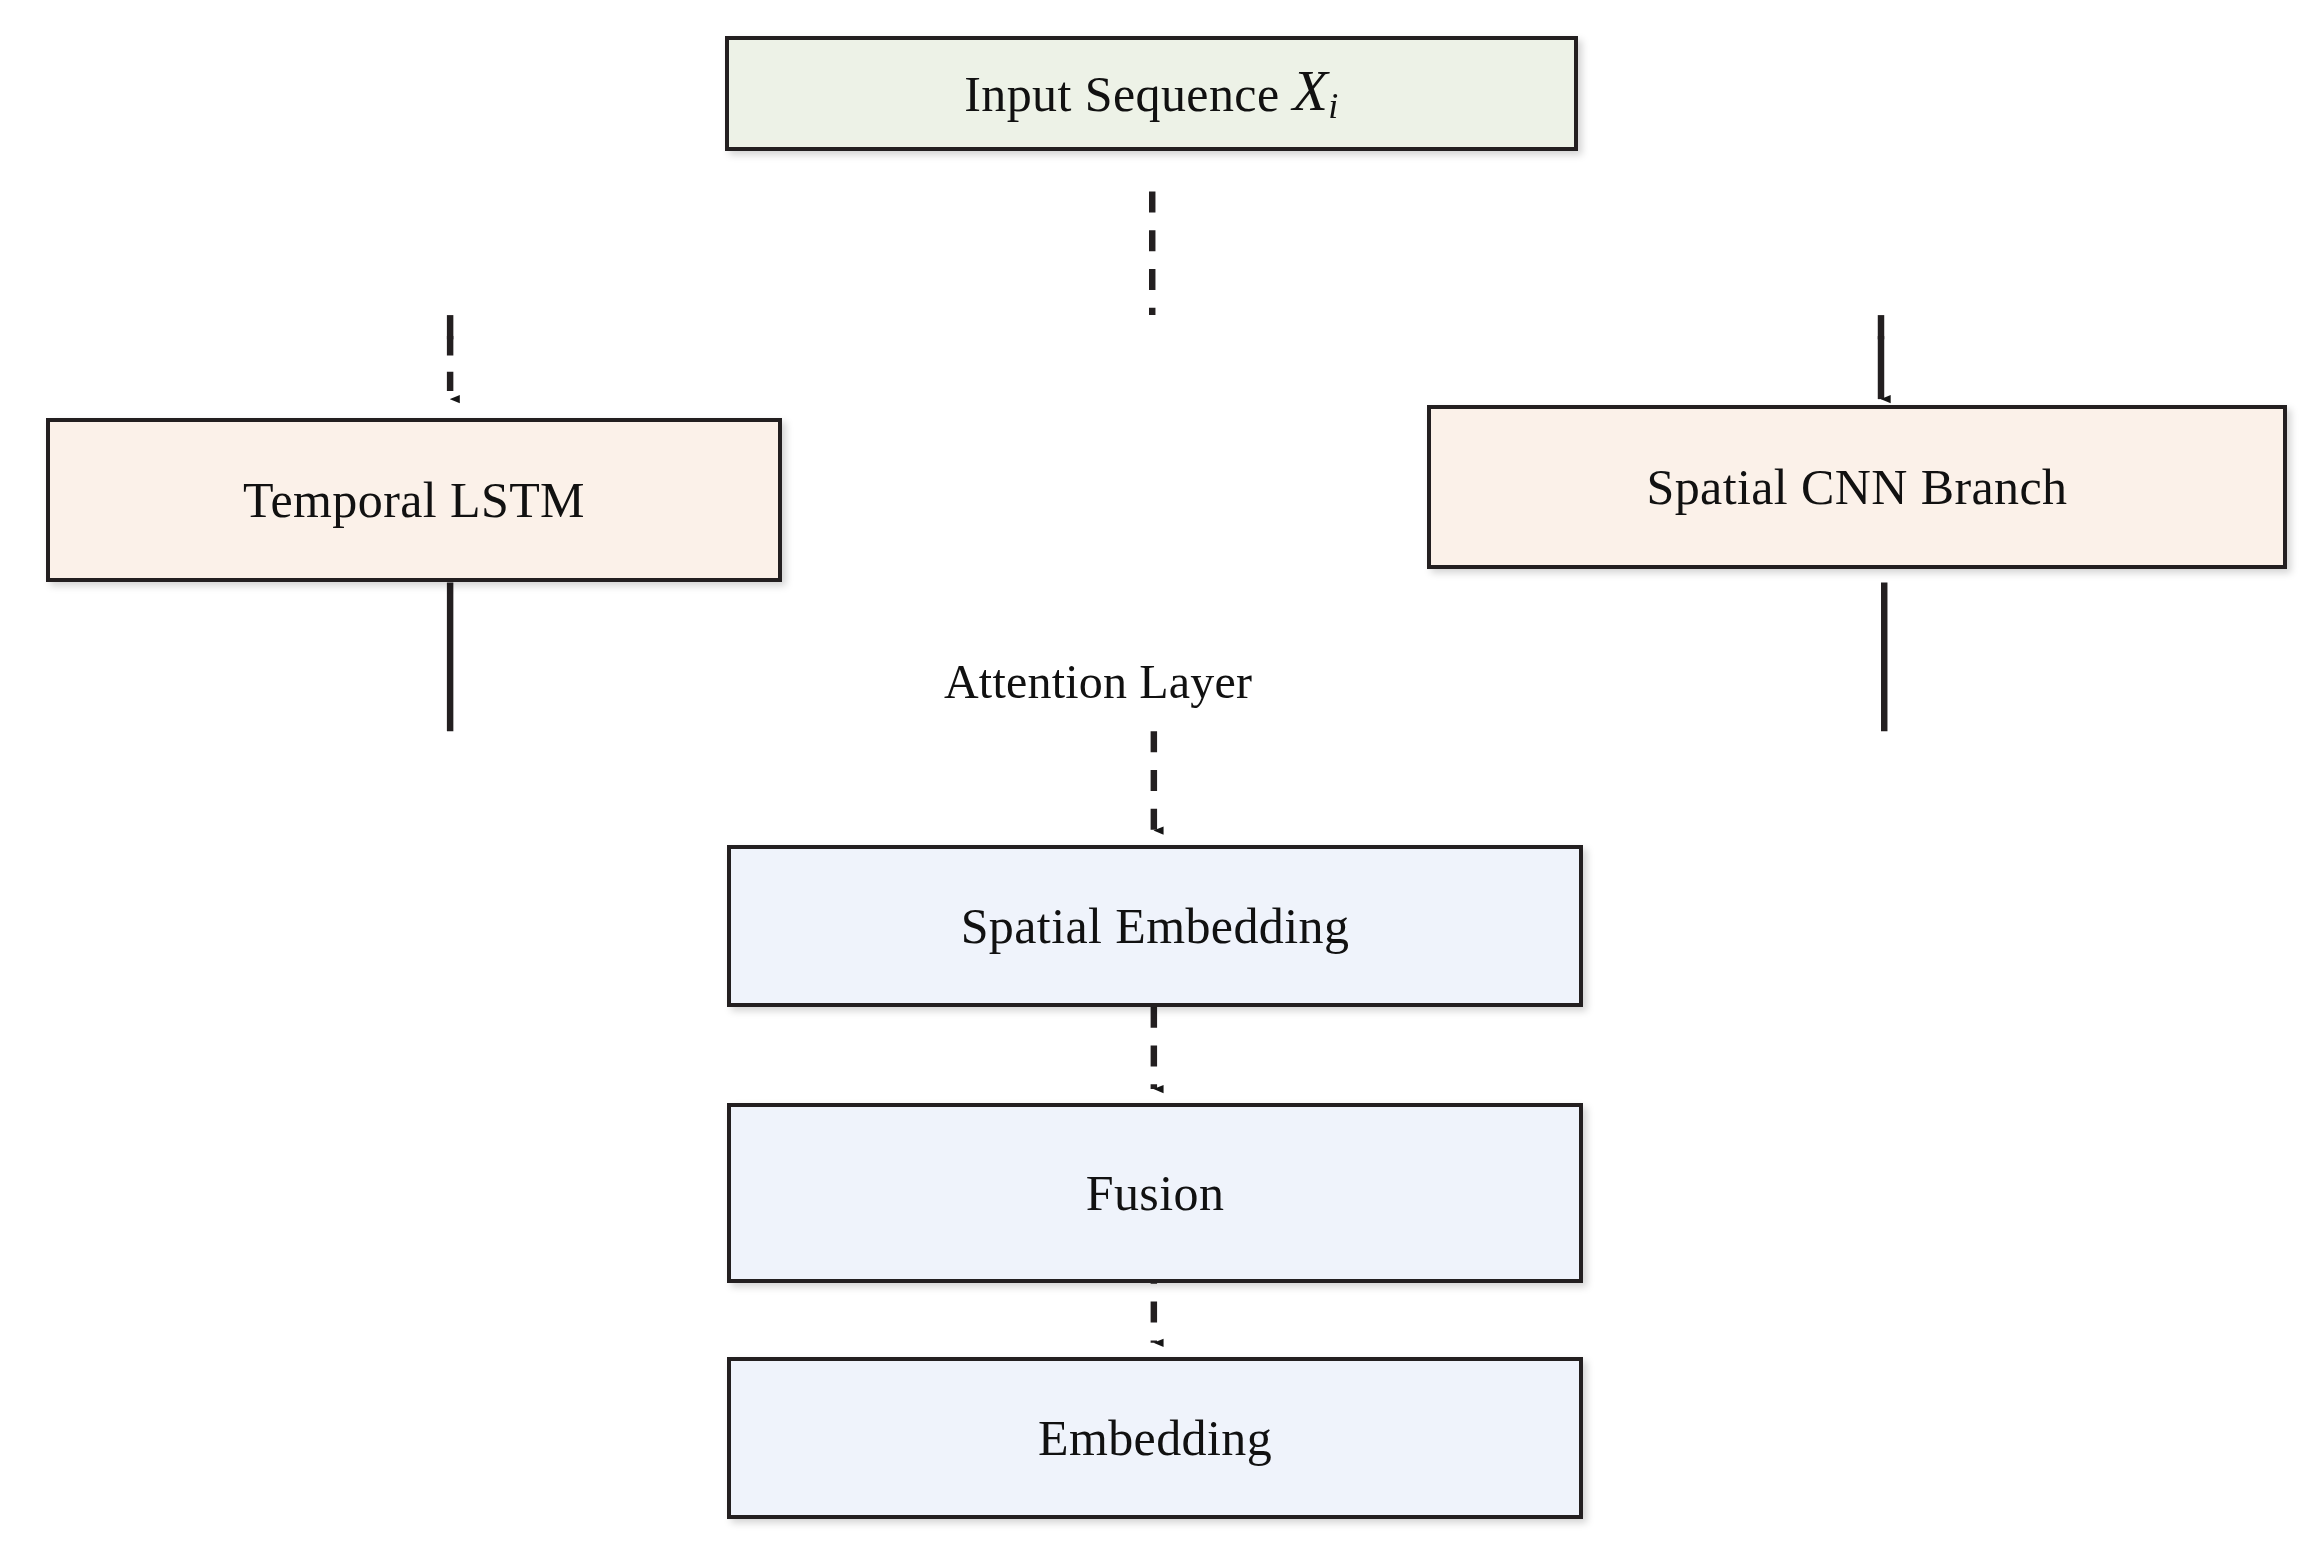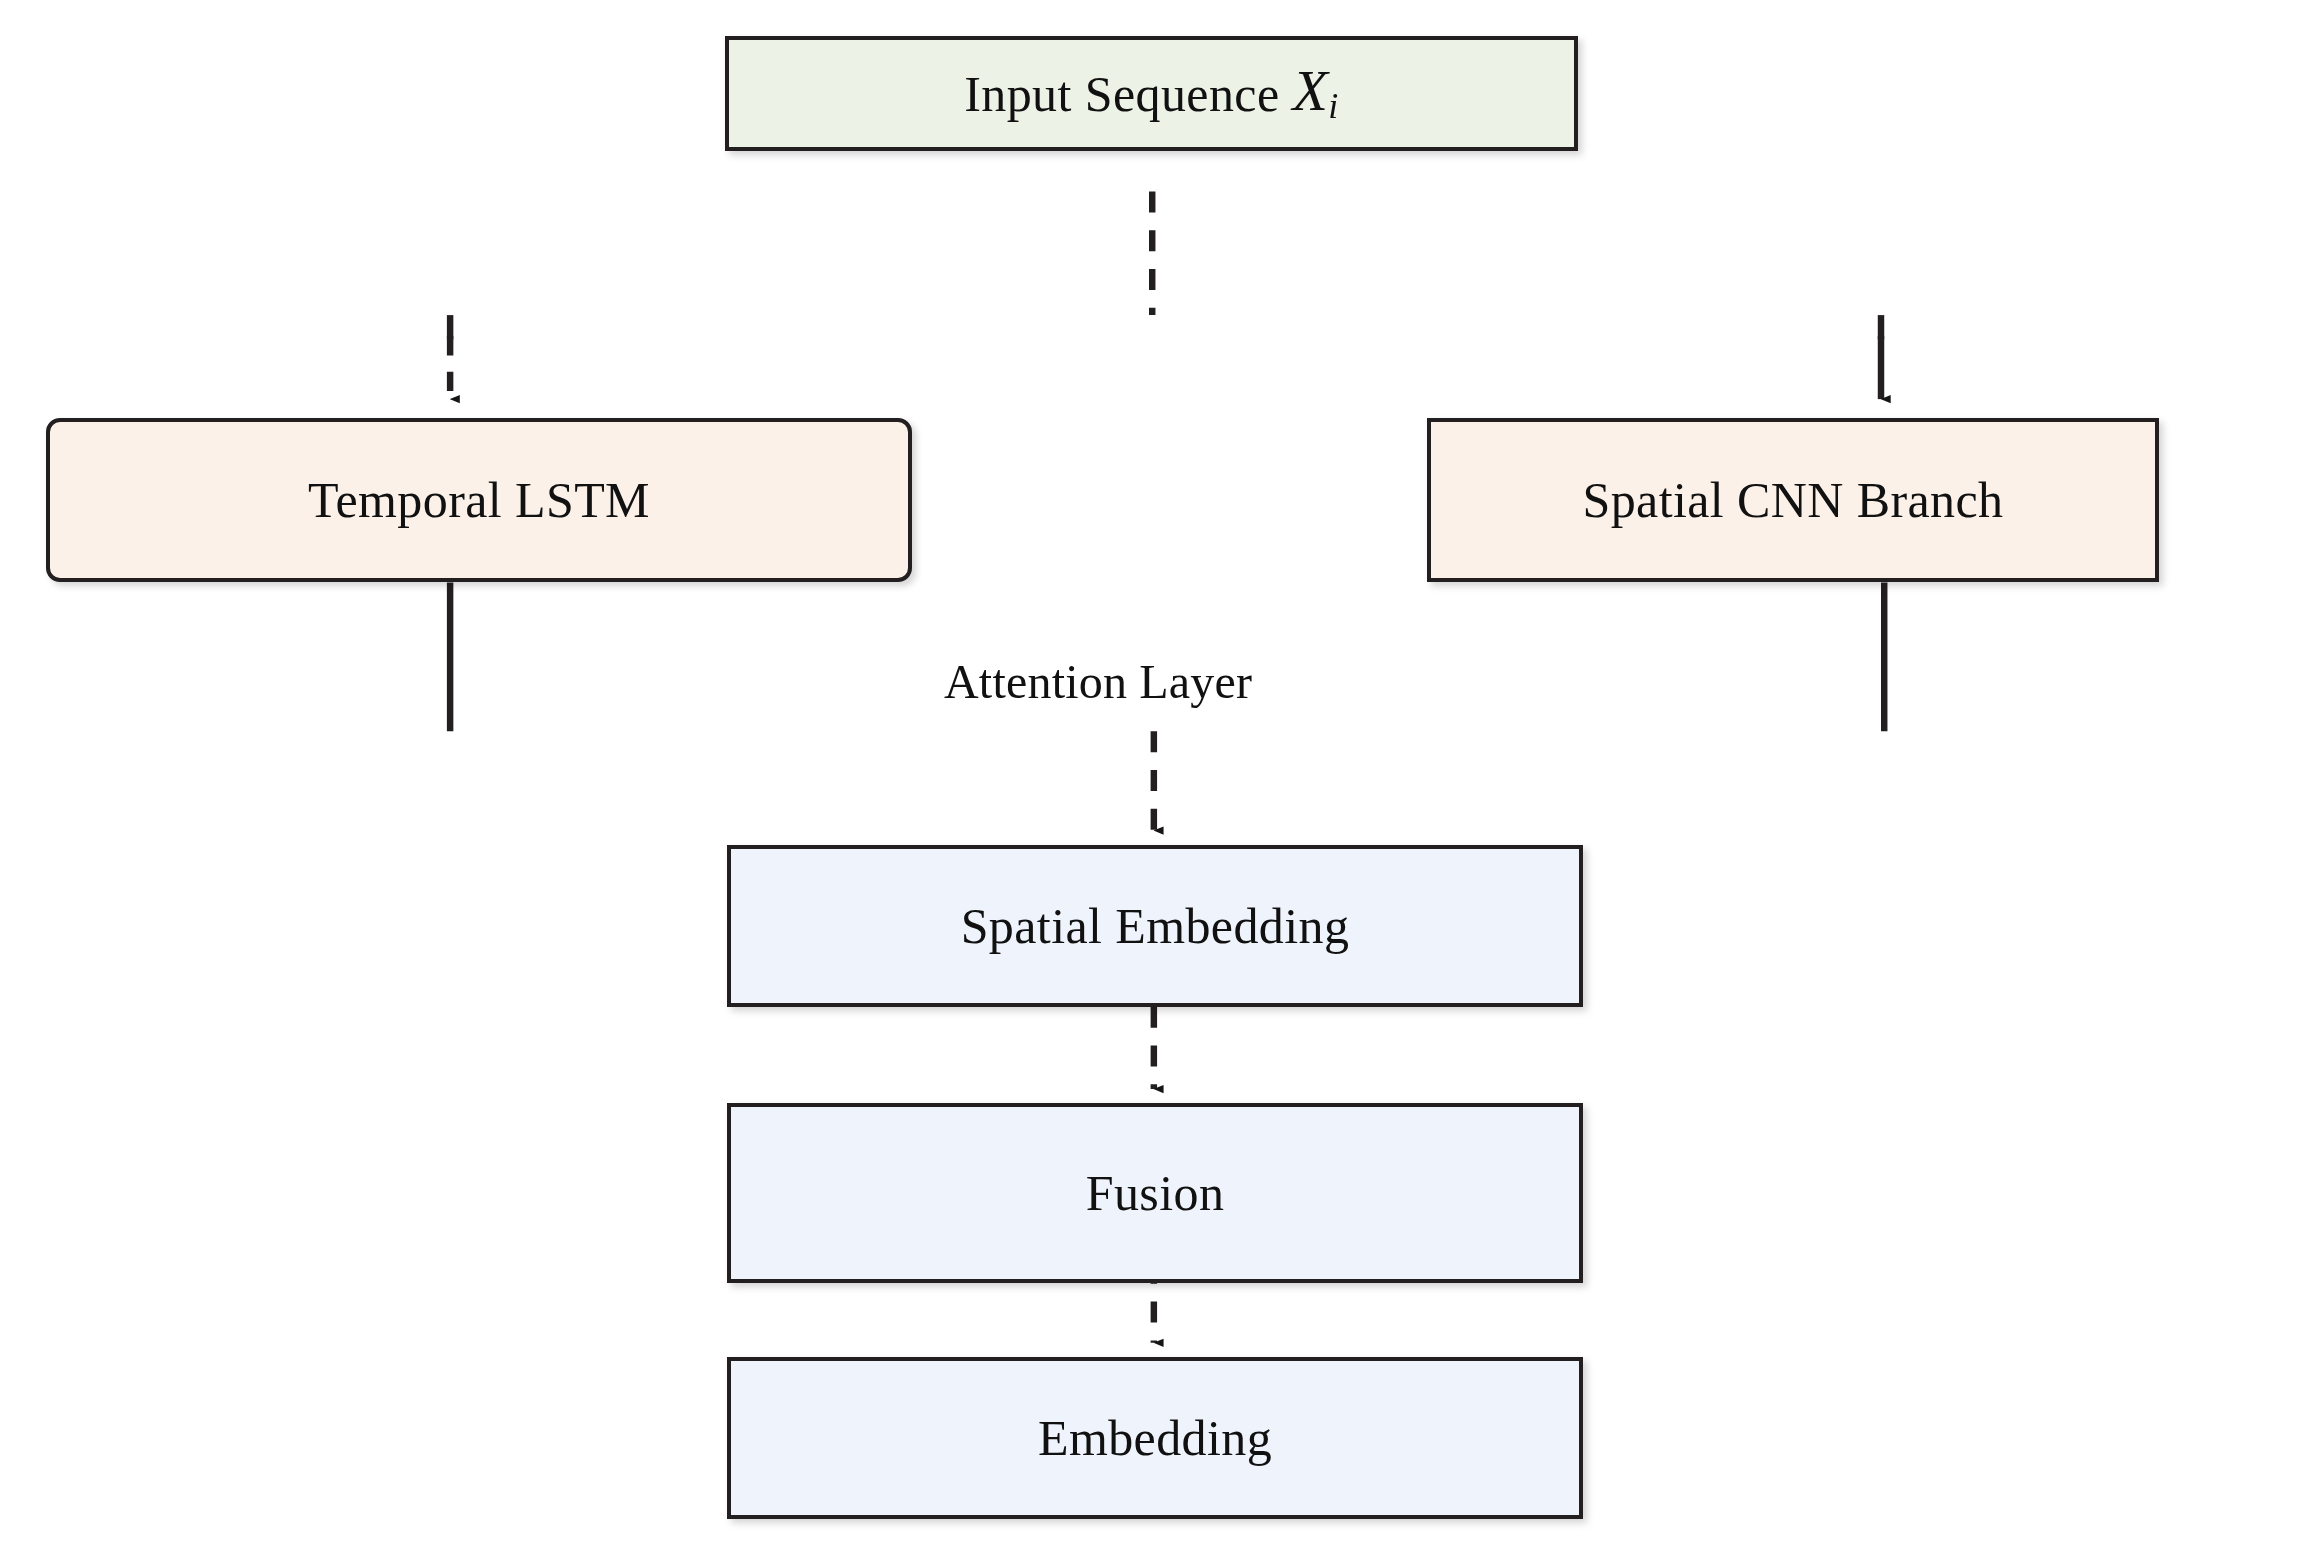--- a/index.html
+++ b/index.html
@@ -101,25 +101,25 @@
     </g>
   </svg>
 
   <div class="node-box" id="node-input-sequence" style="left:725px; top:36px; width:853px; height:115px; background:#edf2e7;">
     <span class="node-label">Input Sequence</span>
     <span class="node-label node-sub">
       <span>X</span><sub>i</sub>
     </span>
   </div>
 
-  <div class="node-box" id="node-temporal-lstm" style="left:46px; top:418px; width:866px; height:164px; background:#fbf1e9;border-radius:14px;">
+  <div class="node-box" id="node-temporal-lstm" style="left:46px; top:418px; width:736px; height:164px; background:#fbf1e9;">
     <span class="node-label">Temporal LSTM</span>
   </div>
 
-  <div class="node-box" id="node-spatial-cnn-branch" style="left:1427px; top:418px; width:732px; height:164px; background:#fbf1e9;">
+  <div class="node-box" id="node-spatial-cnn-branch" style="left:1427px; top:405px; width:860px; height:164px; background:#fbf1e9;">
     <span class="node-label">Spatial CNN Branch</span>
   </div>
 
   <div class="node-box" id="node-station-embedding" style="left:727px; top:845px; width:856px; height:162px; background:#eff3fb;">
     <span class="node-label">Spatial Embedding</span>
   </div>
 
   <div class="node-box" id="node-fusion" style="left:727px; top:1103px; width:856px; height:180px; background:#eff3fb;">
     <span class="node-label">Fusion</span>
   </div>

